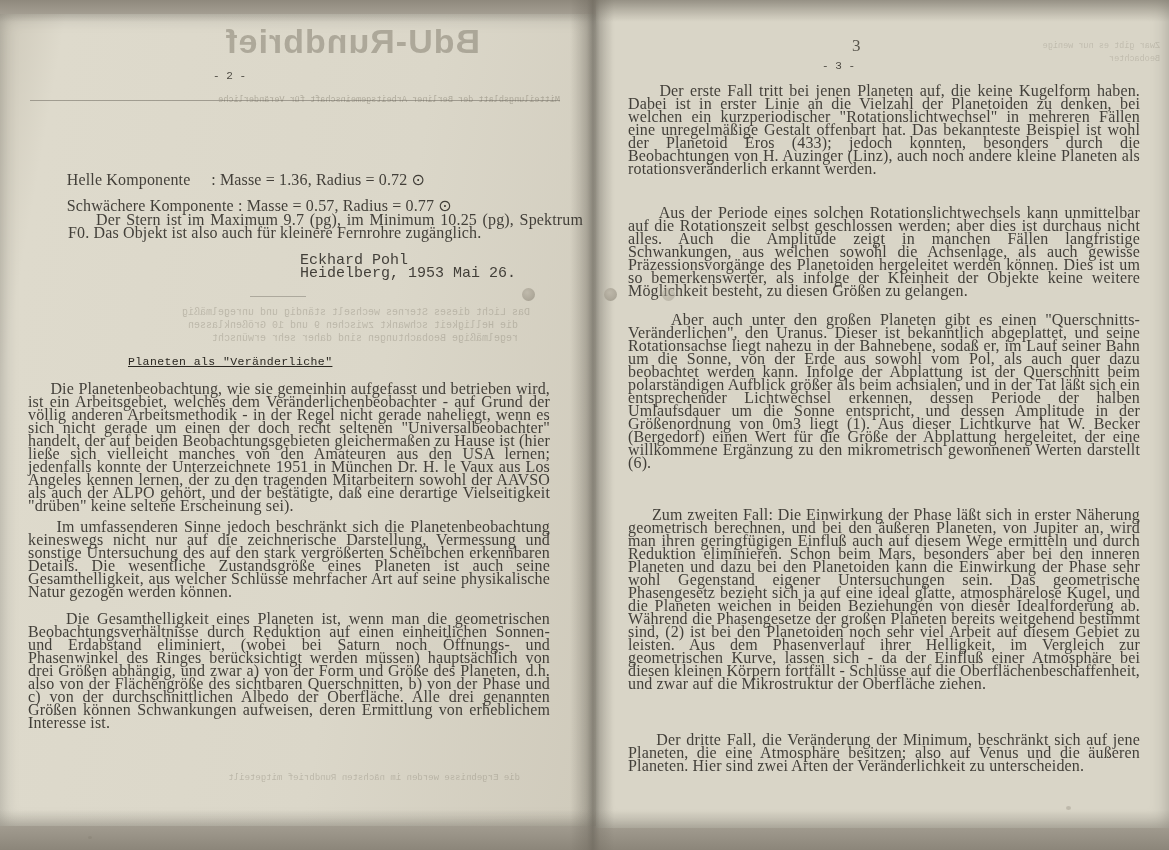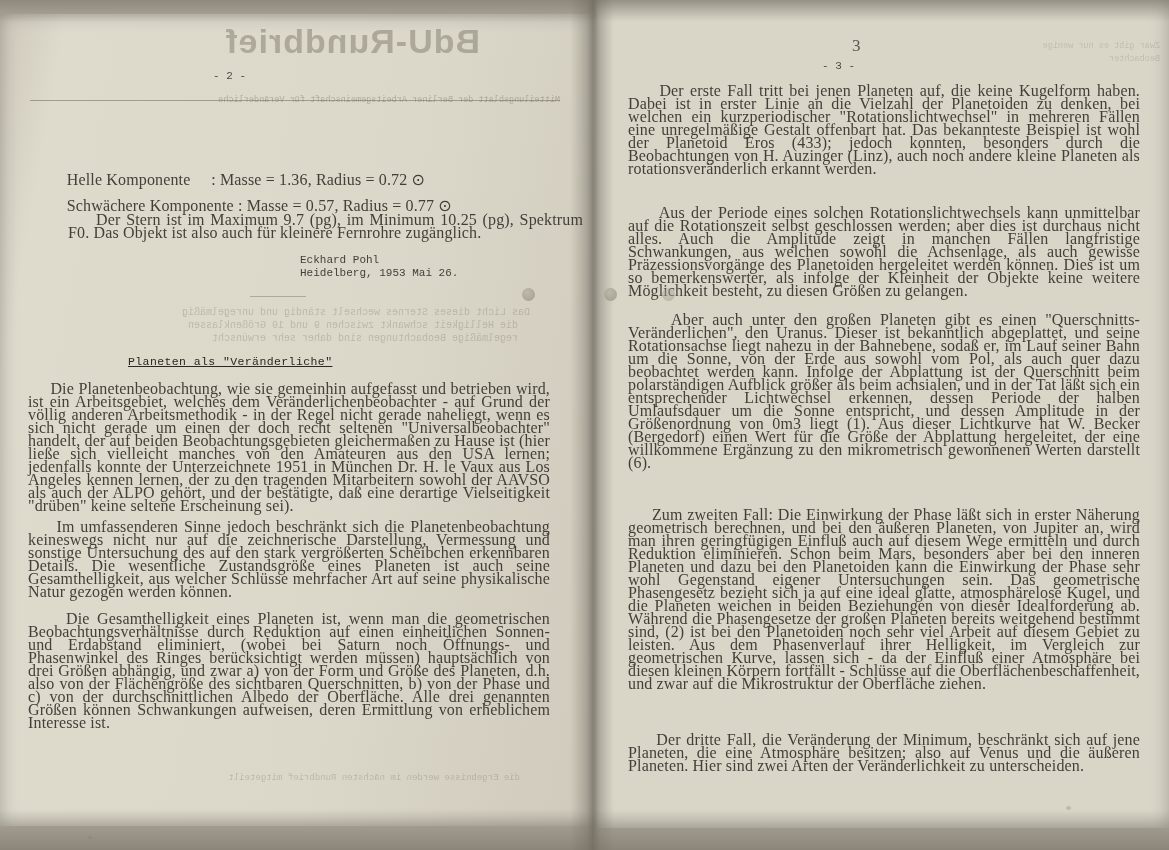--- a/index.html
+++ b/index.html
@@ -131,21 +131,21 @@
   }
   .rule {
     position: absolute;
     height: 1px;
     background: #56524a;
     opacity: 0.45;
   }
   .sign {
     position: absolute;
     font-family: "Liberation Mono", monospace;
-    font-size: 11px;
+    font-size: 15px;
     line-height: 13.4px;
     color: #2e2b26;
     white-space: pre;
     opacity: 0.88;
   }
   .punch {
     position: absolute;
     width: 13px; height: 13px;
     border-radius: 50%;
     background: radial-gradient(circle at 40% 35%, #b8b2a4 0%, #a19b8d 60%, #8e887a 100%);

